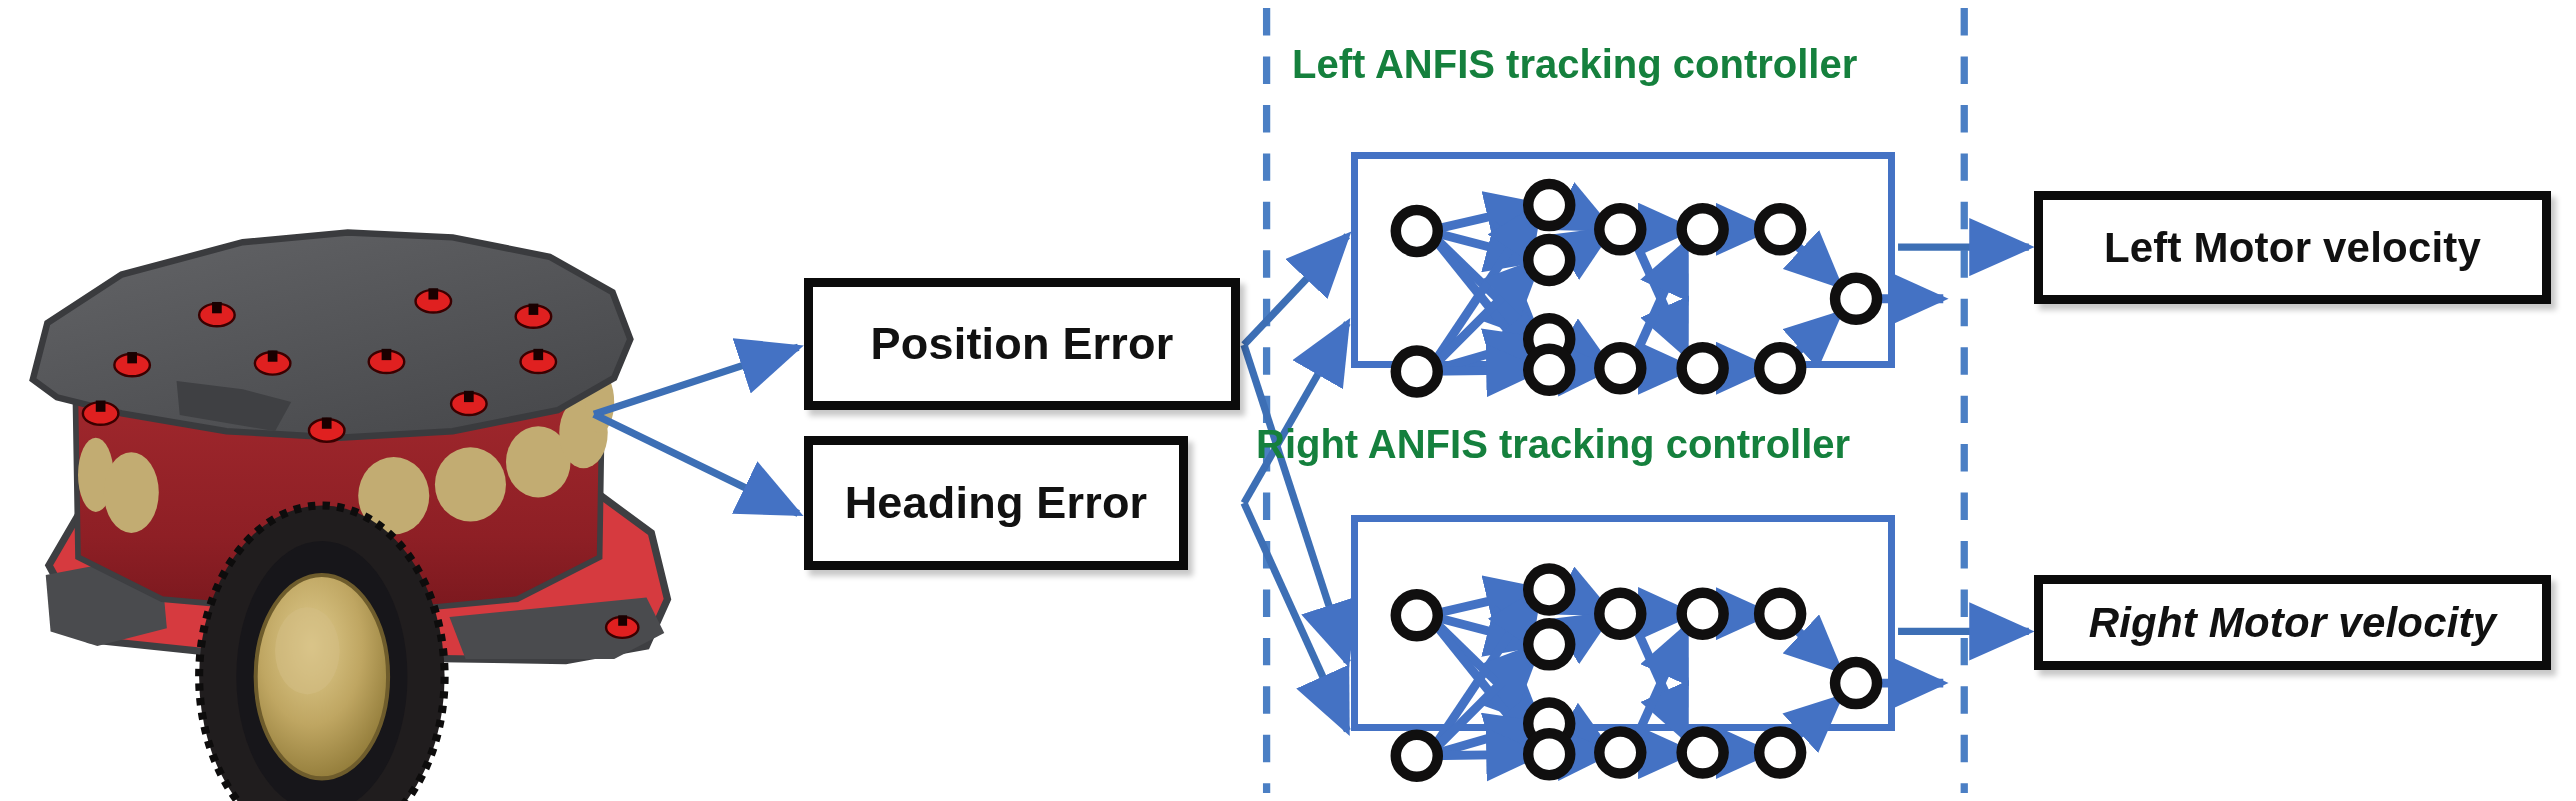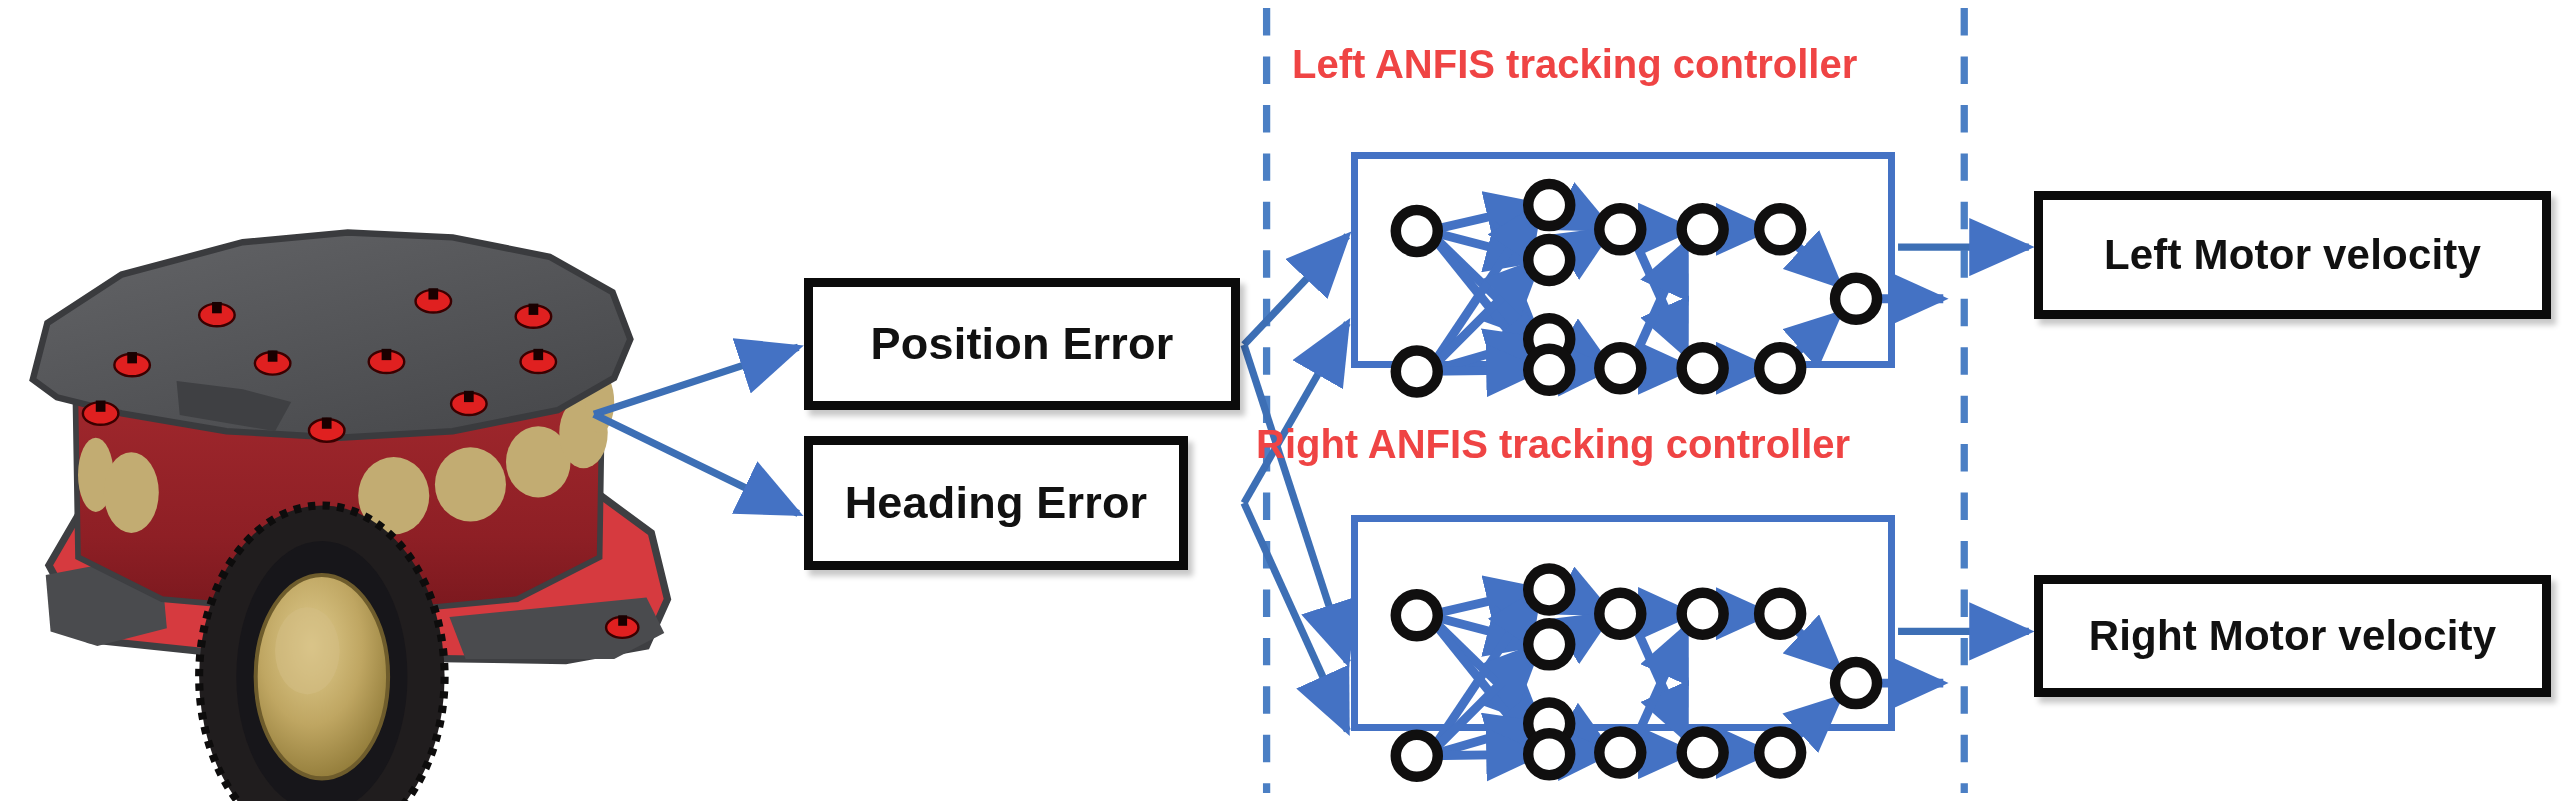--- a/index.html
+++ b/index.html
@@ -12,32 +12,32 @@
   .blk{position:absolute;background:#ffffff;border:9px solid #0b0b0b;
        box-sizing:border-box;display:flex;align-items:center;
        box-shadow:4.8px 5.7px 5.7px rgba(0,0,0,.22);}
   .blk .lbl{width:100%;text-align:center;font-weight:bold;color:#111111;
             letter-spacing:0.2px;}
 
   #box-position-error{left:804px;top:278px;width:436px;height:132px;}
   #box-heading-error {left:804px;top:436px;width:384px;height:134px;}
   #box-position-error .lbl,#box-heading-error .lbl{font-size:45px;}
 
-  #box-left-motor {left:2034px;top:191px;width:517px;height:128px;}
-  #box-right-motor{left:2034px;top:575px;width:517px;height:122px;}
+  #box-left-motor {left:2034px;top:191px;width:517px;height:113px;}
+  #box-right-motor{left:2034px;top:575px;width:517px;height:95px;font-style:italic;}
   #box-left-motor .lbl,#box-right-motor .lbl{font-size:42px;}
 
   
   .anfis{position:absolute;background:#ffffff;border:7.3px solid #4472c4;
          box-sizing:border-box;}
   #anfis-left {left:1351px;top:152px;width:544px;height:216px;}
   #anfis-right{left:1351px;top:515px;width:544px;height:216px;}
 
   
-  .cap{position:absolute;font-weight:bold;color:#ef4444;font-size:40px;
+  .cap{position:absolute;font-weight:bold;color:#15803d;font-size:40px;
        white-space:nowrap;}
   #cap-left {left:1292px;top:42px;}
   #cap-right{left:1256px;top:422px;}
 
   
   .ovl{position:absolute;left:0;top:0;width:2576px;height:801px;
        pointer-events:none;overflow:visible;}
   #robot-layer{z-index:1;}
   #wires{z-index:4;}
   #nets{z-index:6;}

